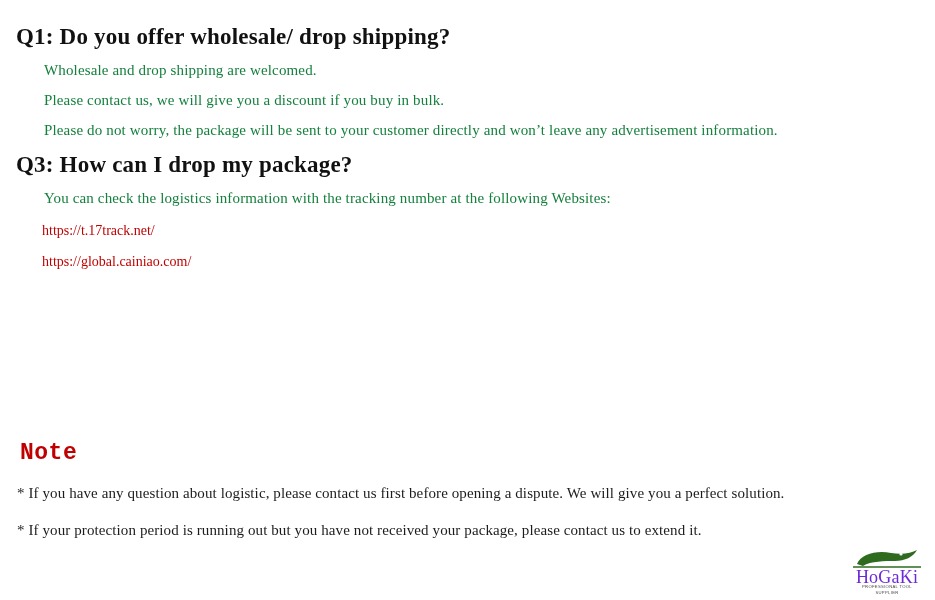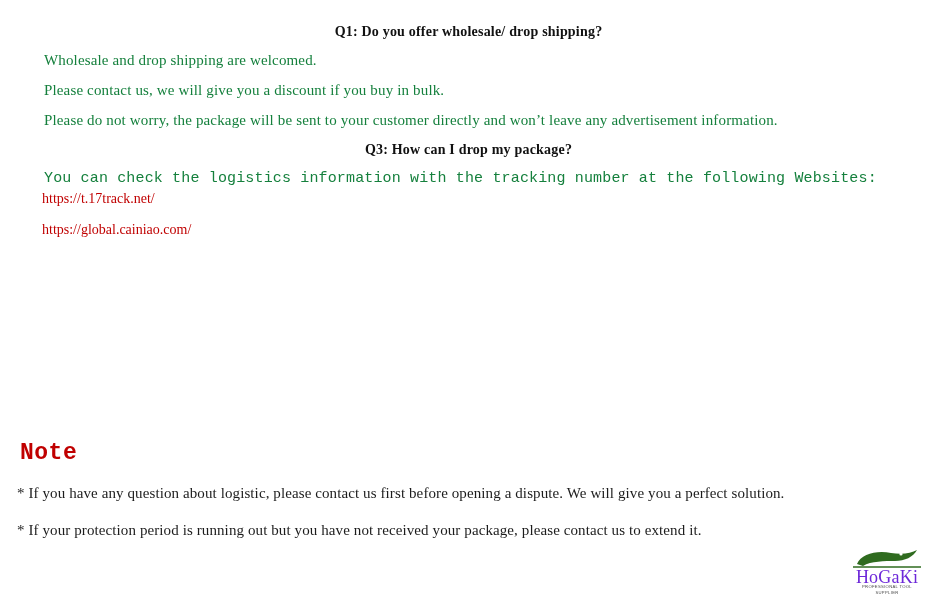--- a/index.html
+++ b/index.html
@@ -23,37 +23,35 @@
   }
   .faq {
     position: absolute;
     left: 16px;
     top: 24px;
     width: 905px;
   }
   .q-title {
     font-family: "Liberation Serif", serif;
     font-weight: bold;
-    font-size: 14px;
+    font-size: 23px;
     color: #111111;
     margin: 0 0 12px 0;
     letter-spacing: 0.2px;
-    text-align: center;
   }
   .answer {
     font-family: "Liberation Serif", serif;
     font-size: 15px;
     color: #15803d;
     margin: 0 0 13px 0;
     padding-left: 28px;
     letter-spacing: 0.15px;
   }
   .answer.tight {
-    margin-bottom: 2px;
-    font-family: Liberation Mono, monospace;
+    margin-bottom: 14px;
   }
   .q-block {
     margin-bottom: 6px;
   }
   .q-block.q2 {
     margin-top: 6px;
   }
   .link {
     font-family: "Liberation Serif", serif;
     font-size: 14px;

